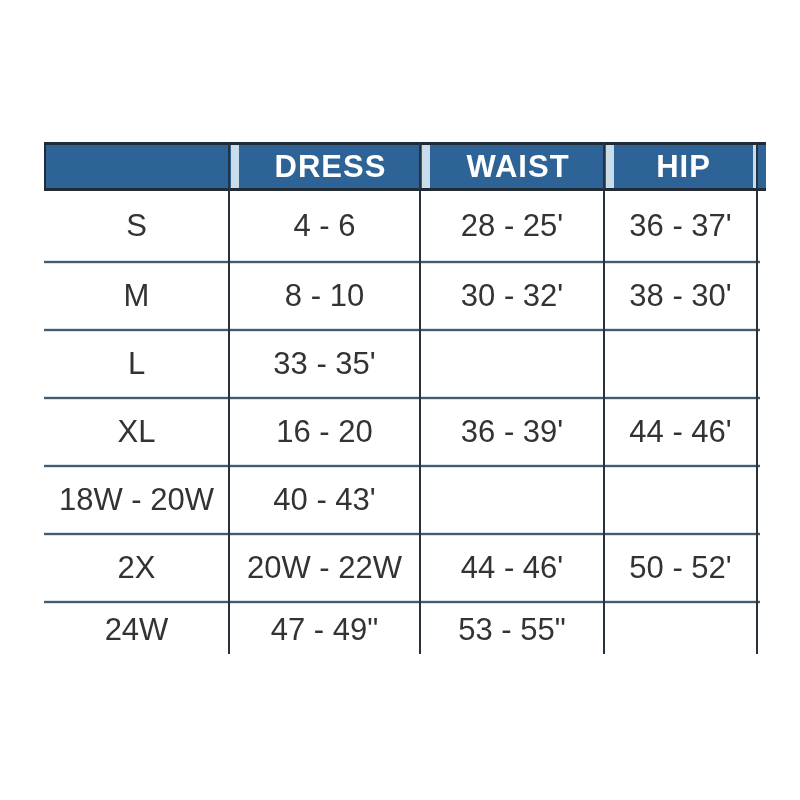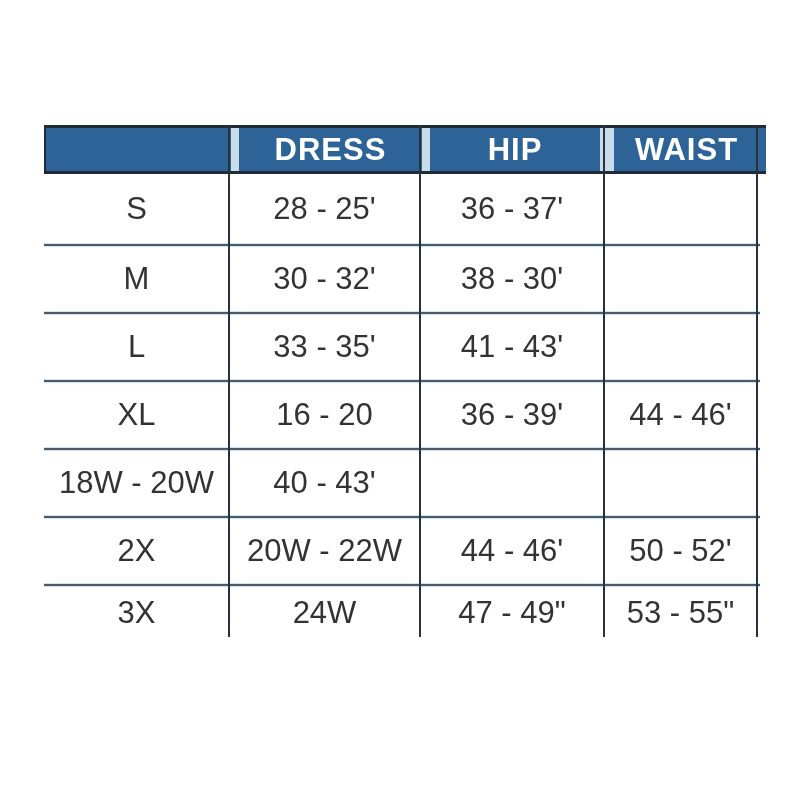--- a/index.html
+++ b/index.html
@@ -5,21 +5,21 @@
   html, body { margin: 0; padding: 0; }
   body {
     width: 800px; height: 800px;
     background: #ffffff;
     font-family: "Liberation Sans", sans-serif;
     position: relative;
     overflow: hidden;
   }
   .chart {
     position: absolute;
-    left: 44px; top: 125px;
+    left: 44px; top: 142px;
     width: 713px;
   }
   
   .header {
     position: relative;
     display: grid;
     grid-template-columns: 185px 191px 184px 153px;
     background: #c9dcea;
     border-top: 3px solid #202b36;
     border-bottom: 3px solid #202b36;
@@ -83,43 +83,44 @@
   .vline.v4 { left: 712px; }
 </style>
 </head>
 <body>
 
 <div class="chart">
 
   <div class="header">
     <div class="hcell"></div>
     <div class="hcell">DRESS</div>
+    <div class="hcell">WAIST</div>
     <div class="hcell last">HIP</div>
-    <div class="hcell">WAIST</div>
     <div class="sliver"></div>
   </div>
 
   <div class="row first">
     <div class="cell">S</div>
+    <div class="cell">4 - 6</div>
     <div class="cell">28 - 25'</div>
     <div class="cell">36 - 37'</div>
   </div>
   <div class="divider"></div>
 
   <div class="row">
     <div class="cell">M</div>
+    <div class="cell">8 - 10</div>
     <div class="cell">30 - 32'</div>
     <div class="cell">38 - 30'</div>
   </div>
   <div class="divider"></div>
 
   <div class="row">
     <div class="cell">L</div>
     <div class="cell">33 - 35'</div>
-    <div class="cell">41 - 43'</div>
   </div>
   <div class="divider"></div>
 
   <div class="row">
     <div class="cell">XL</div>
     <div class="cell">16 - 20</div>
     <div class="cell">36 - 39'</div>
     <div class="cell">44 - 46'</div>
   </div>
   <div class="divider"></div>
@@ -132,21 +133,20 @@
 
   <div class="row">
     <div class="cell">2X</div>
     <div class="cell">20W - 22W</div>
     <div class="cell">44 - 46'</div>
     <div class="cell">50 - 52'</div>
   </div>
   <div class="divider"></div>
 
   <div class="row last">
-    <div class="cell">3X</div>
     <div class="cell">24W</div>
     <div class="cell">47 - 49"</div>
     <div class="cell">53 - 55"</div>
   </div>
 
   <div class="vline v1"></div>
   <div class="vline v2"></div>
   <div class="vline v3"></div>
   <div class="vline v4"></div>
 

